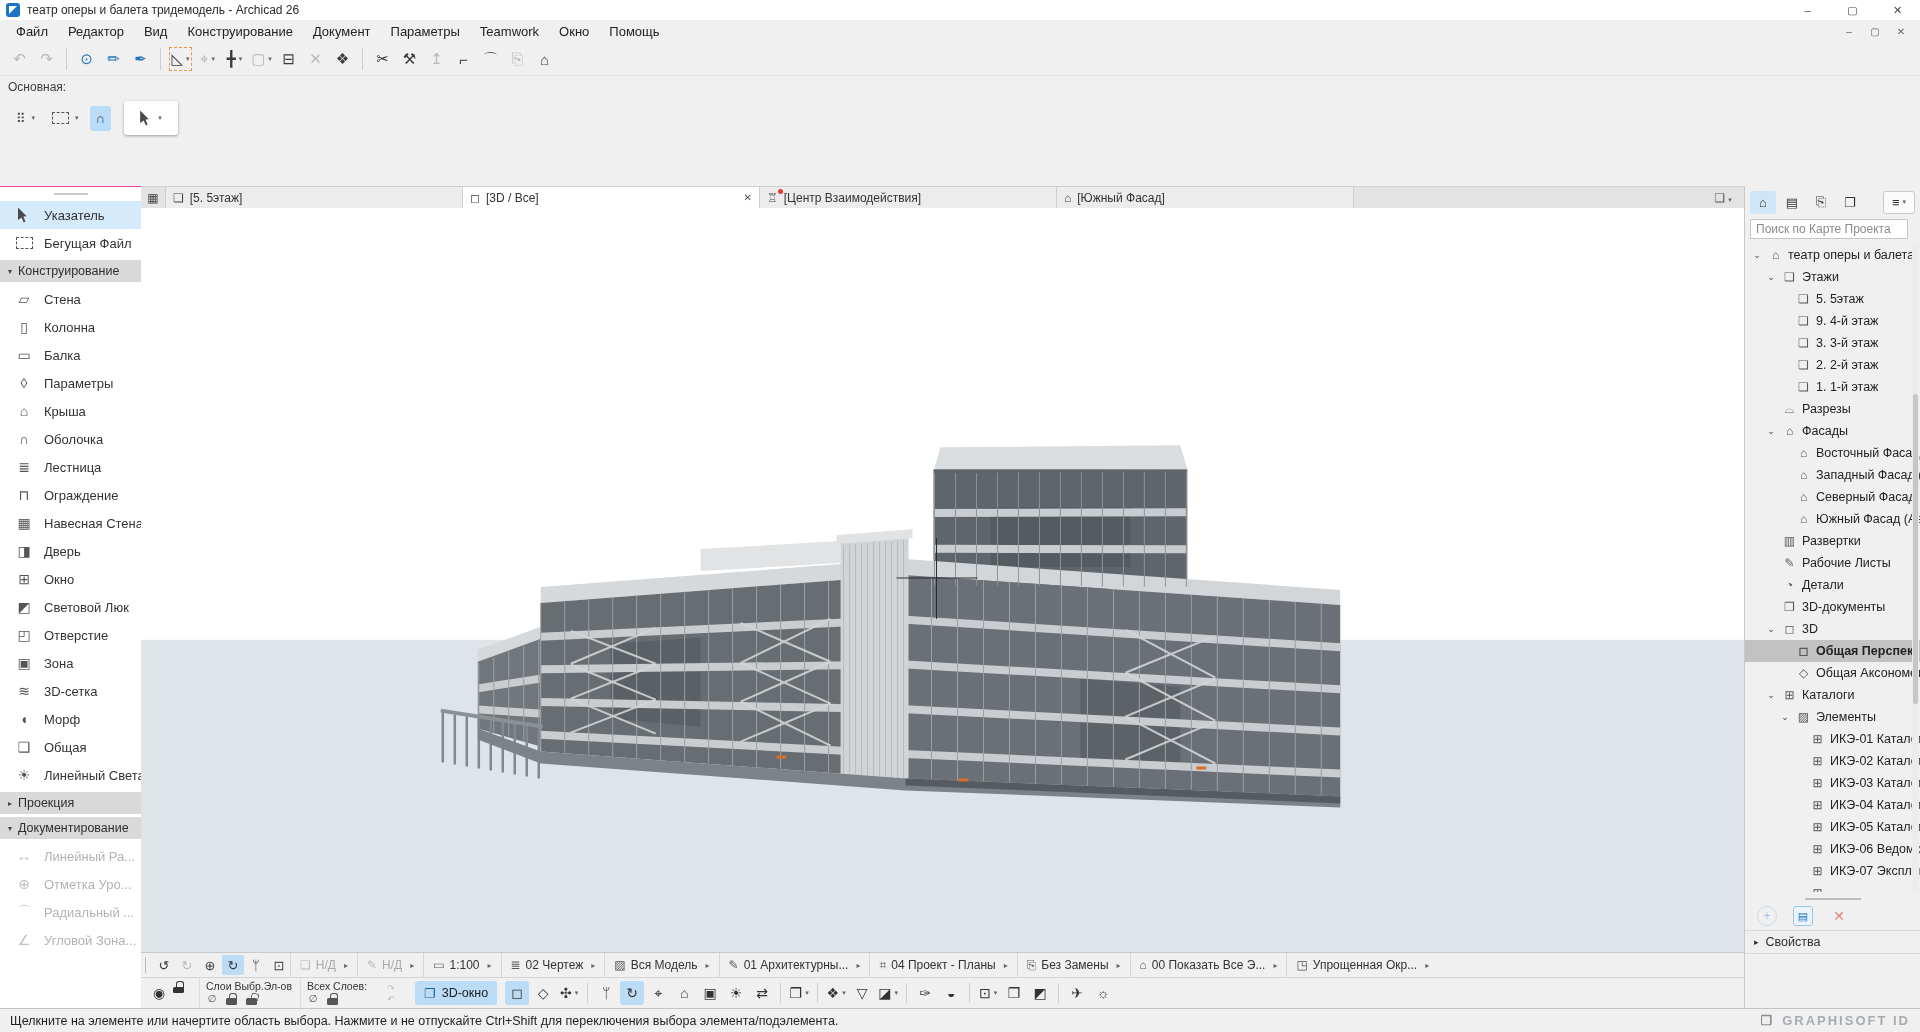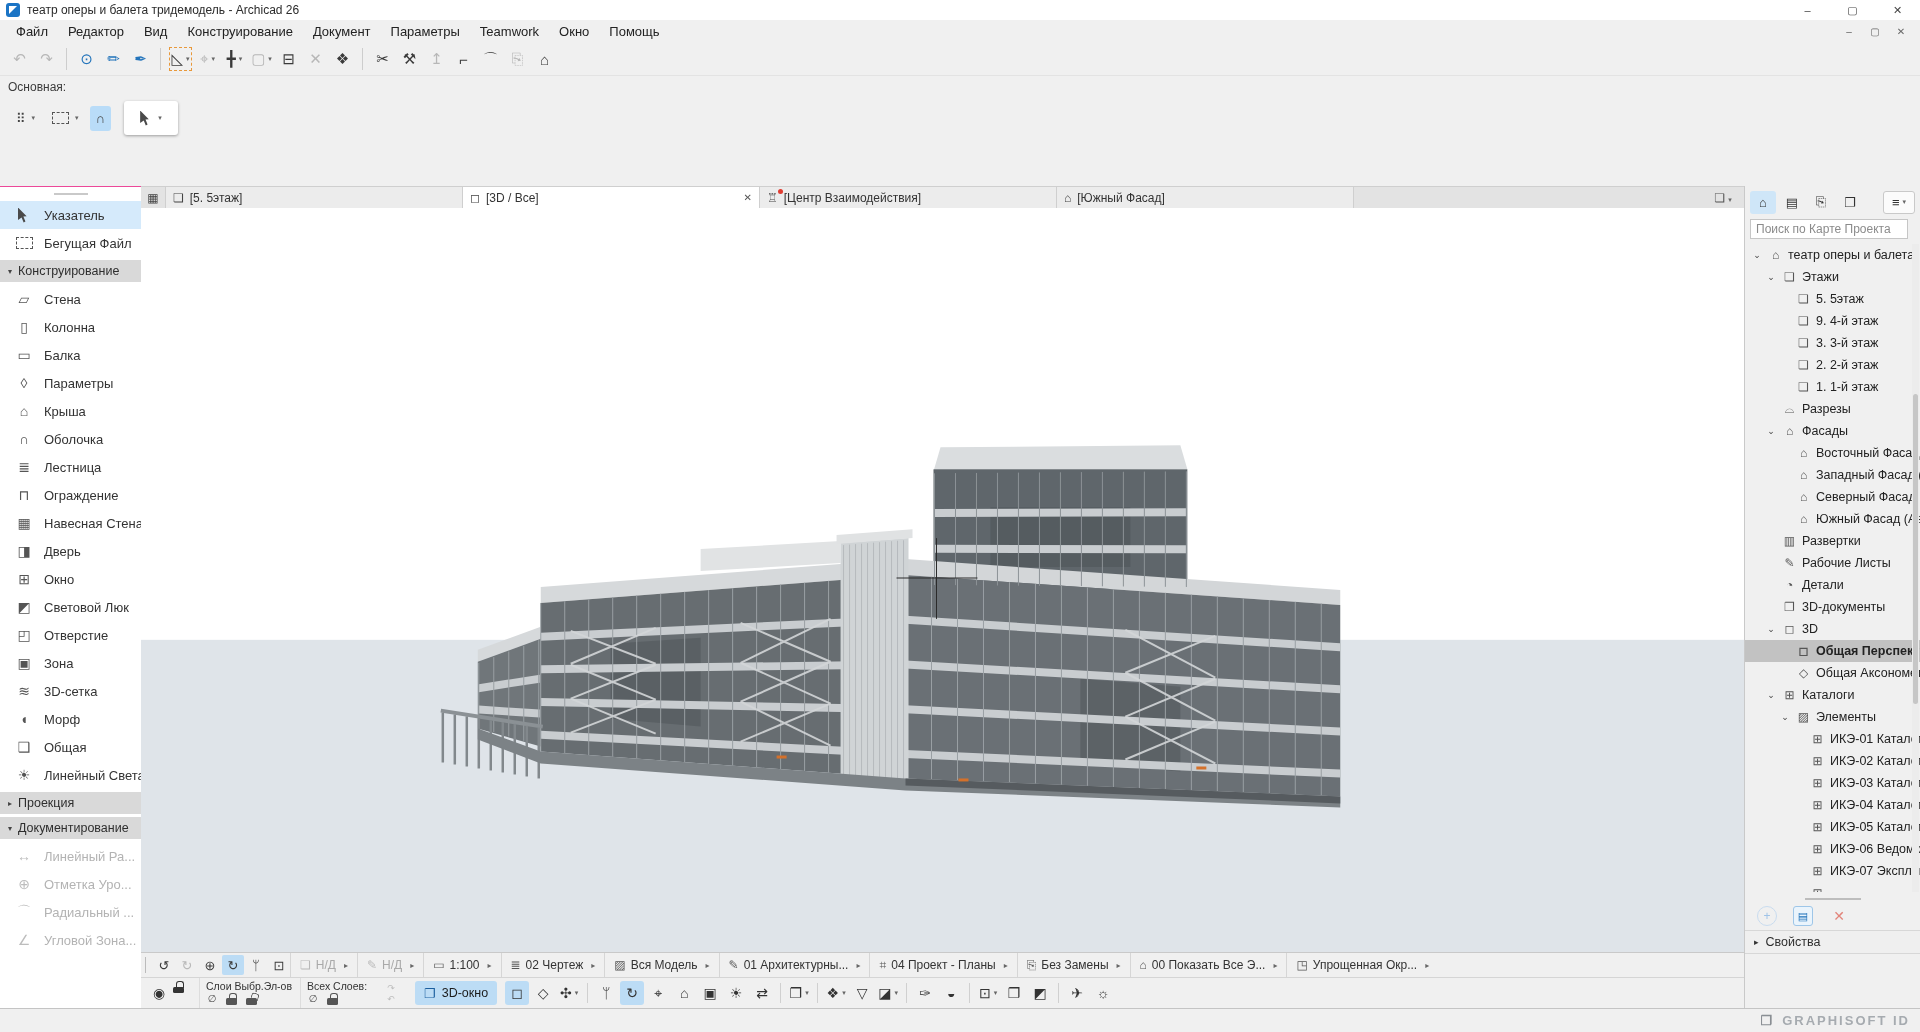--- a/index.html
+++ b/index.html
@@ -861,17 +861,18 @@
         <span class="sp-fi danger no-expand" data-icon="delete">✕</span>
       </div>
     <div class="sp-props">
       <span>Свойства</span>
     </div>
     <div style="flex:1"></div>
   </aside>
 </div>
 
 <footer class="statusbar">
+  <span>Щелкните на элементе или начертите область выбора. Нажмите и не отпускайте Ctrl+Shift для переключения выбора элемента/подэлемента.</span>
   <span class="brand">
     <span class="ficon" data-icon="window-mini">❐</span>
     <span>GRAPHISOFT ID</span>
   </span>
 </footer>
 
 </body></html>

